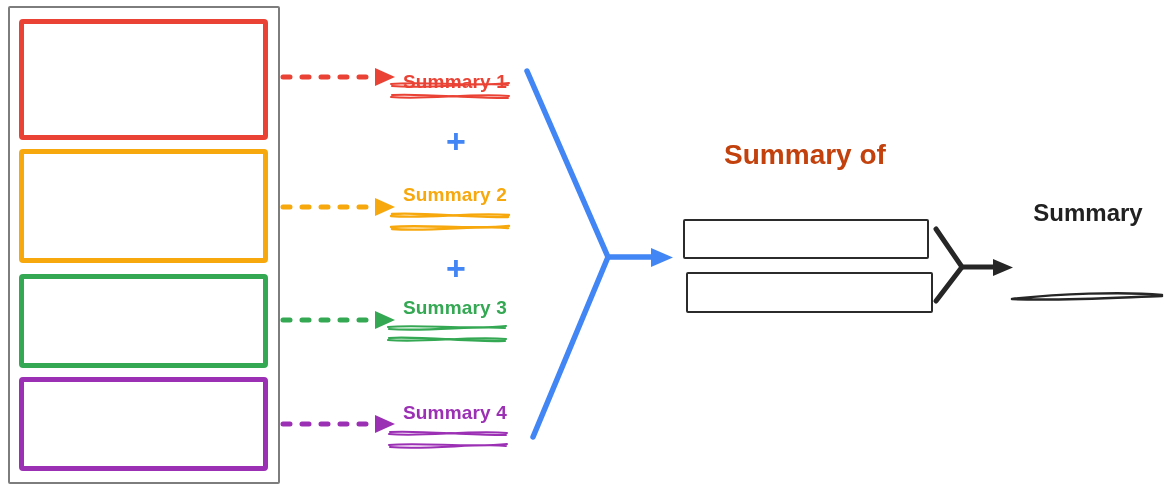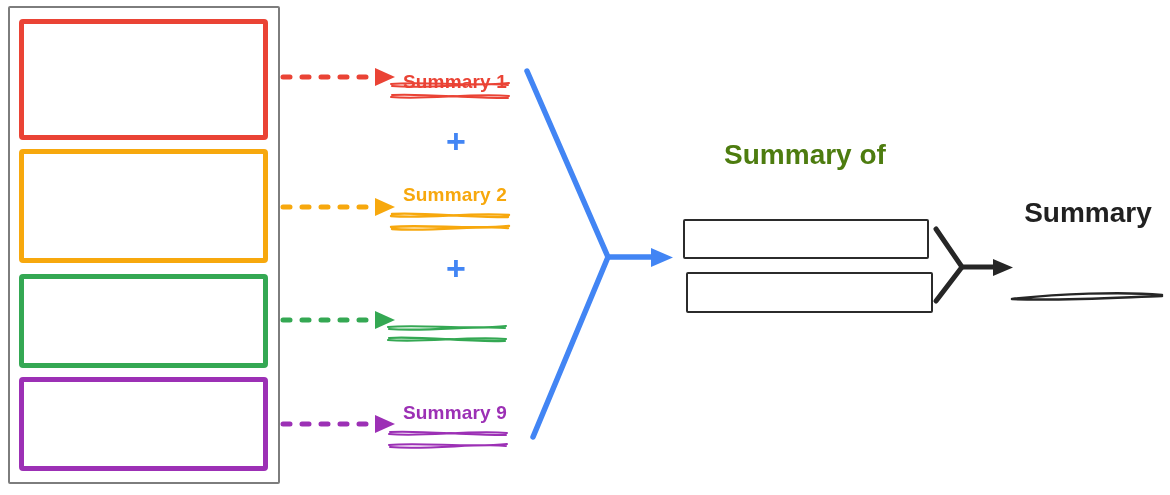--- a/index.html
+++ b/index.html
@@ -35,33 +35,33 @@
   }
   .c-red{color:#EA4335;} .c-orange{color:#F7A80D;}
   .c-green{color:#34A853;} .c-purple{color:#9C30B5;}
   .plus{
     left:441px;width:30px;text-align:center;
     font-size:34px;font-weight:700;color:#4285F4;line-height:34px;
   }
   
   .sos-title{
     left:680px;top:134px;width:250px;text-align:center;
-    font-size:28px;line-height:41px;font-weight:700;color:#4d7c0f;
+    font-size:28px;line-height:41px;font-weight:700;color:#c2410c;
   }
   .sos-title span{display:block;}
   .sum-box{
     border:2.5px solid #2b2b2b;border-radius:2px;background:#ffffff;
     box-sizing:border-box;
   }
   .sum-box-1{left:683px;top:219px;width:246px;height:40px;}
   .sum-box-2{left:686px;top:272px;width:247px;height:41px;}
   
   .final-title{
     left:1008px;top:199px;width:160px;text-align:center;
-    font-size:28px;line-height:27px;font-weight:600;color:#212121;
+    font-size:24px;line-height:27px;font-weight:600;color:#212121;
   }
   .final-title span{display:block;}
   svg.layer{left:0;top:0;pointer-events:none;}
 </style>
 </head>
 <body>
 
 <div id="canvas">
 
   <svg class="abs layer" width="1170" height="495" viewBox="0 0 1170 495">
@@ -171,21 +171,22 @@
   </svg>
 
   <div class="abs doc-stack"></div>
   <div class="abs doc-box doc-red"></div>
   <div class="abs doc-box doc-orange"></div>
   <div class="abs doc-box doc-green"></div>
   <div class="abs doc-box doc-purple"></div>
 
   <div class="abs sum-label c-red" style="top:54px;margin-top:17px;">Summary 1</div>
   <div class="abs sum-label c-orange" style="top:184px;">Summary 2</div>
-  <div class="abs sum-label c-purple" style="top:402px;">Summary 9</div>
+  <div class="abs sum-label c-green" style="top:297px;">Summary 3</div>
+  <div class="abs sum-label c-purple" style="top:402px;">Summary 4</div>
 
   <div class="abs plus" style="top:124px;">+</div>
   <div class="abs plus" style="top:251px;">+</div>
 
   <div class="abs sos-title">
     <span>Summary of</span>
   </div>
   <div class="abs sum-box sum-box-1"></div>
   <div class="abs sum-box sum-box-2"></div>
 

